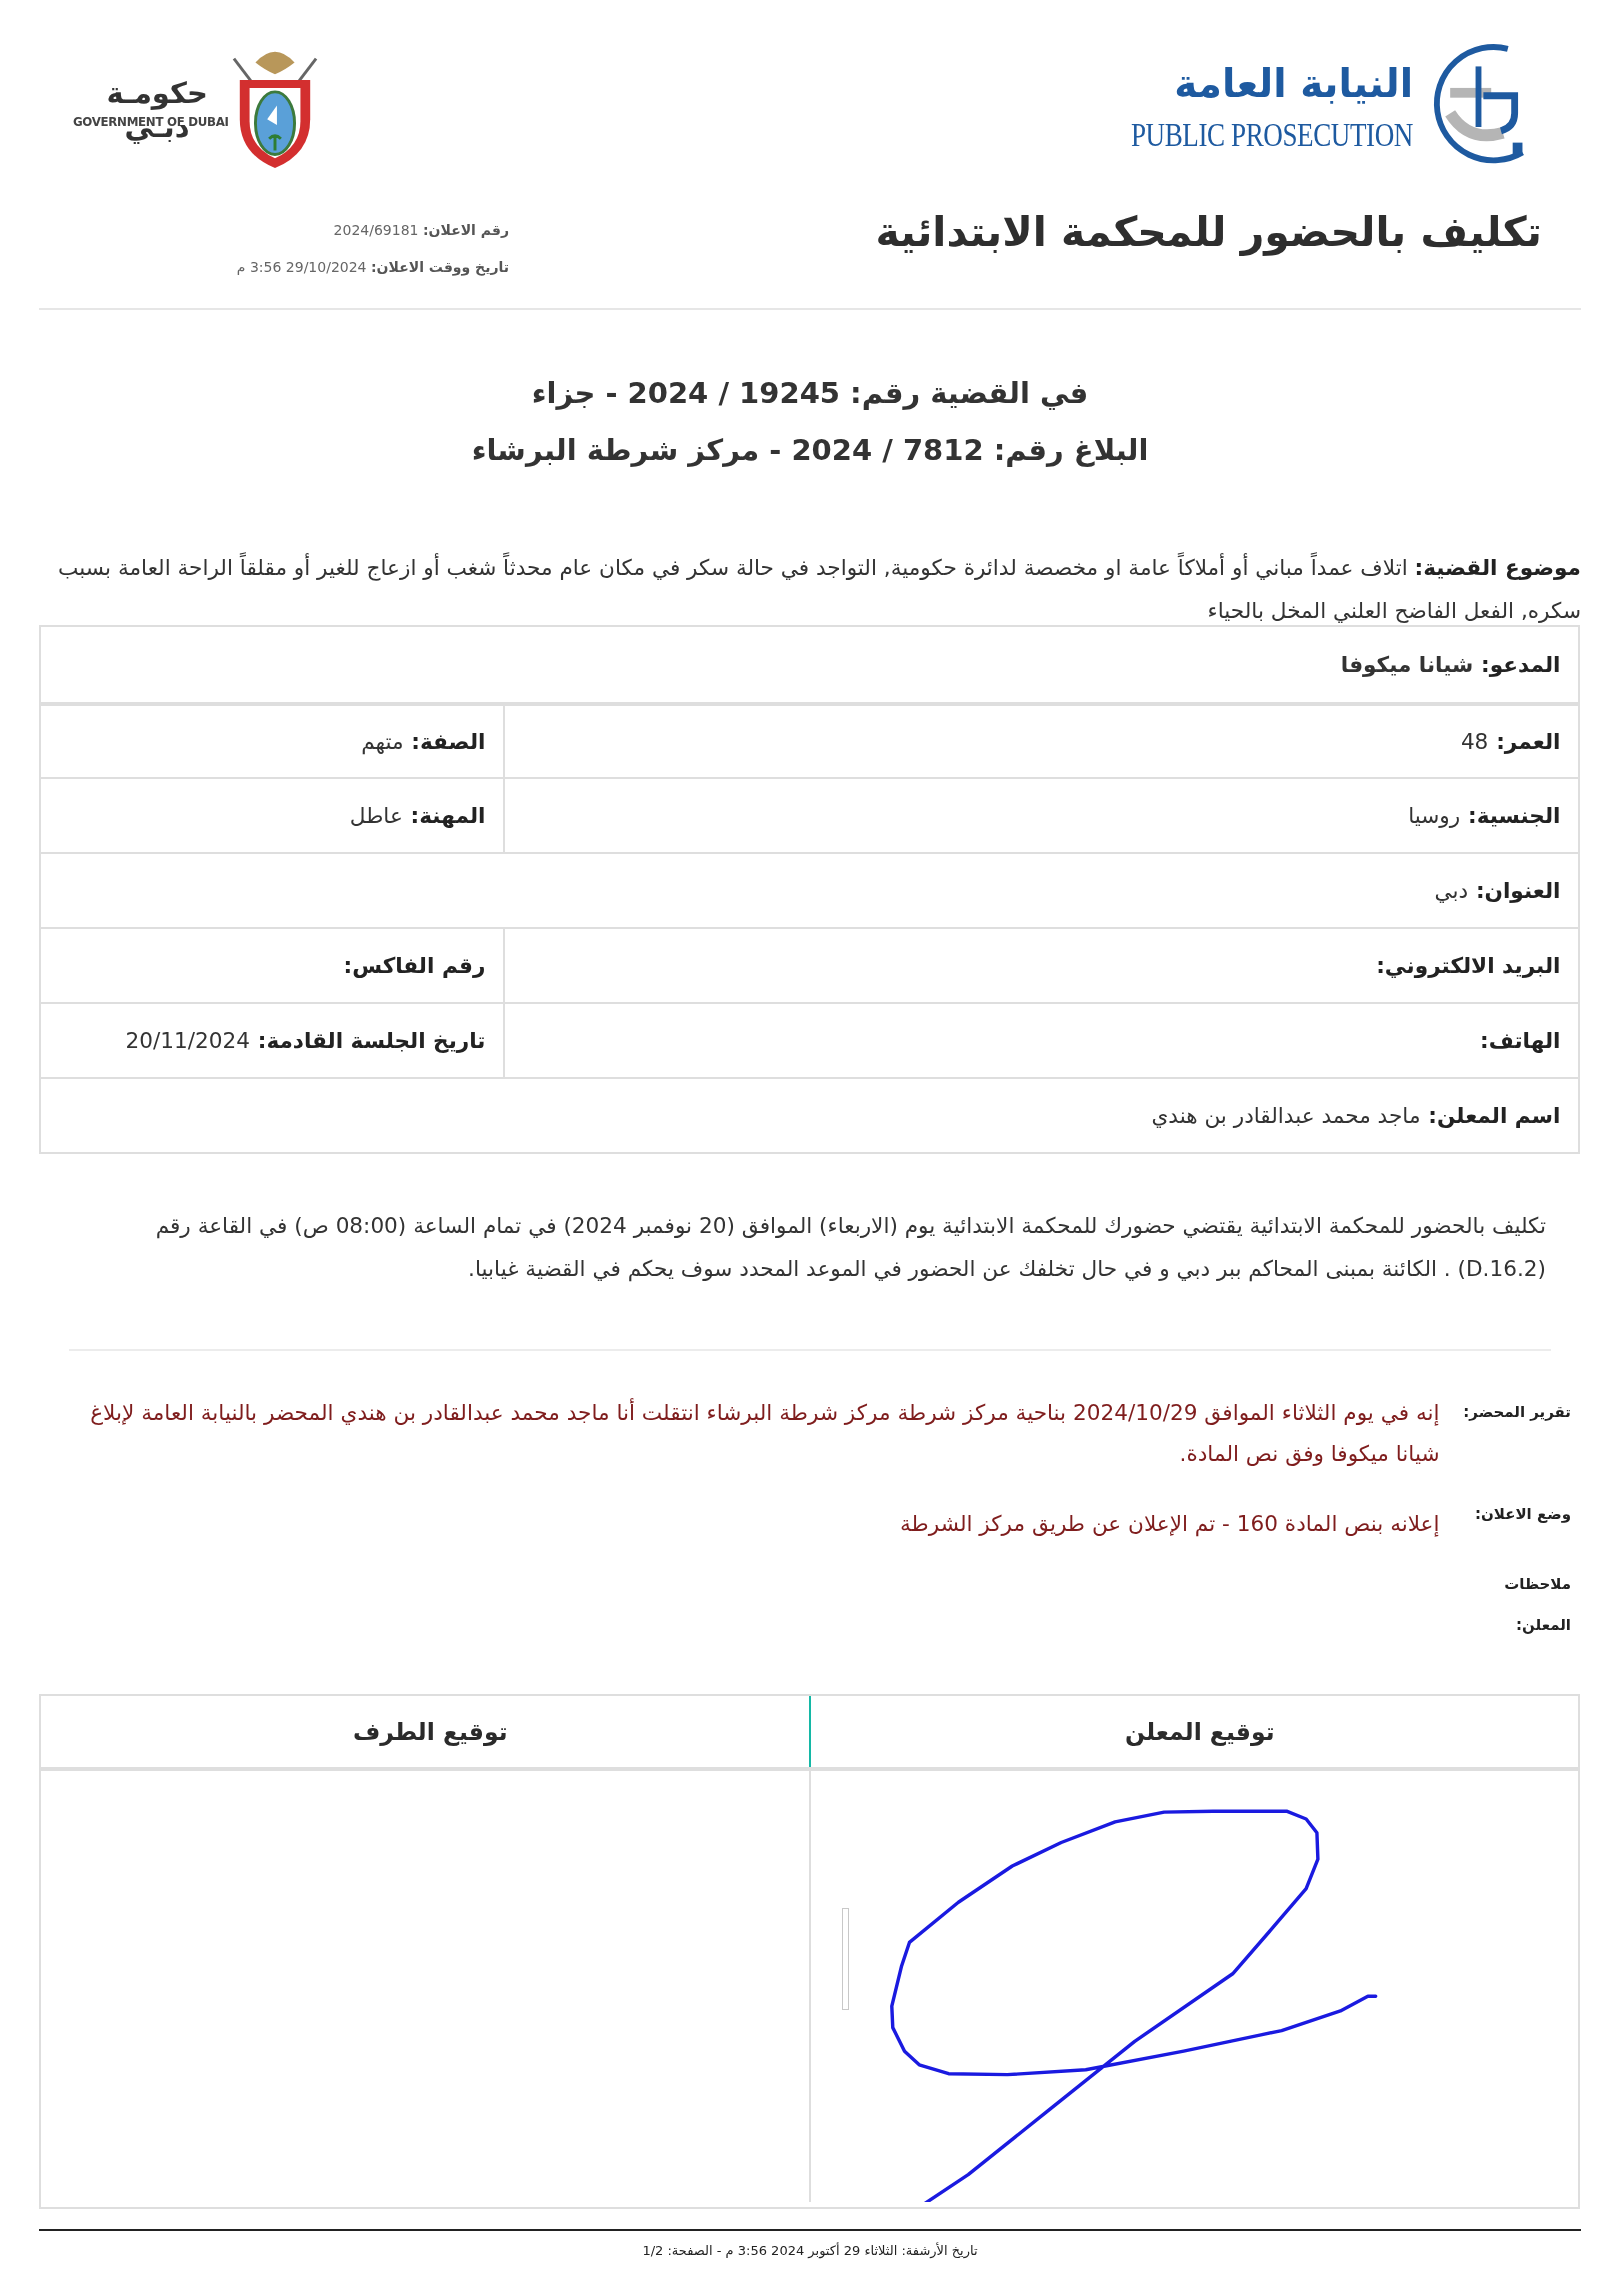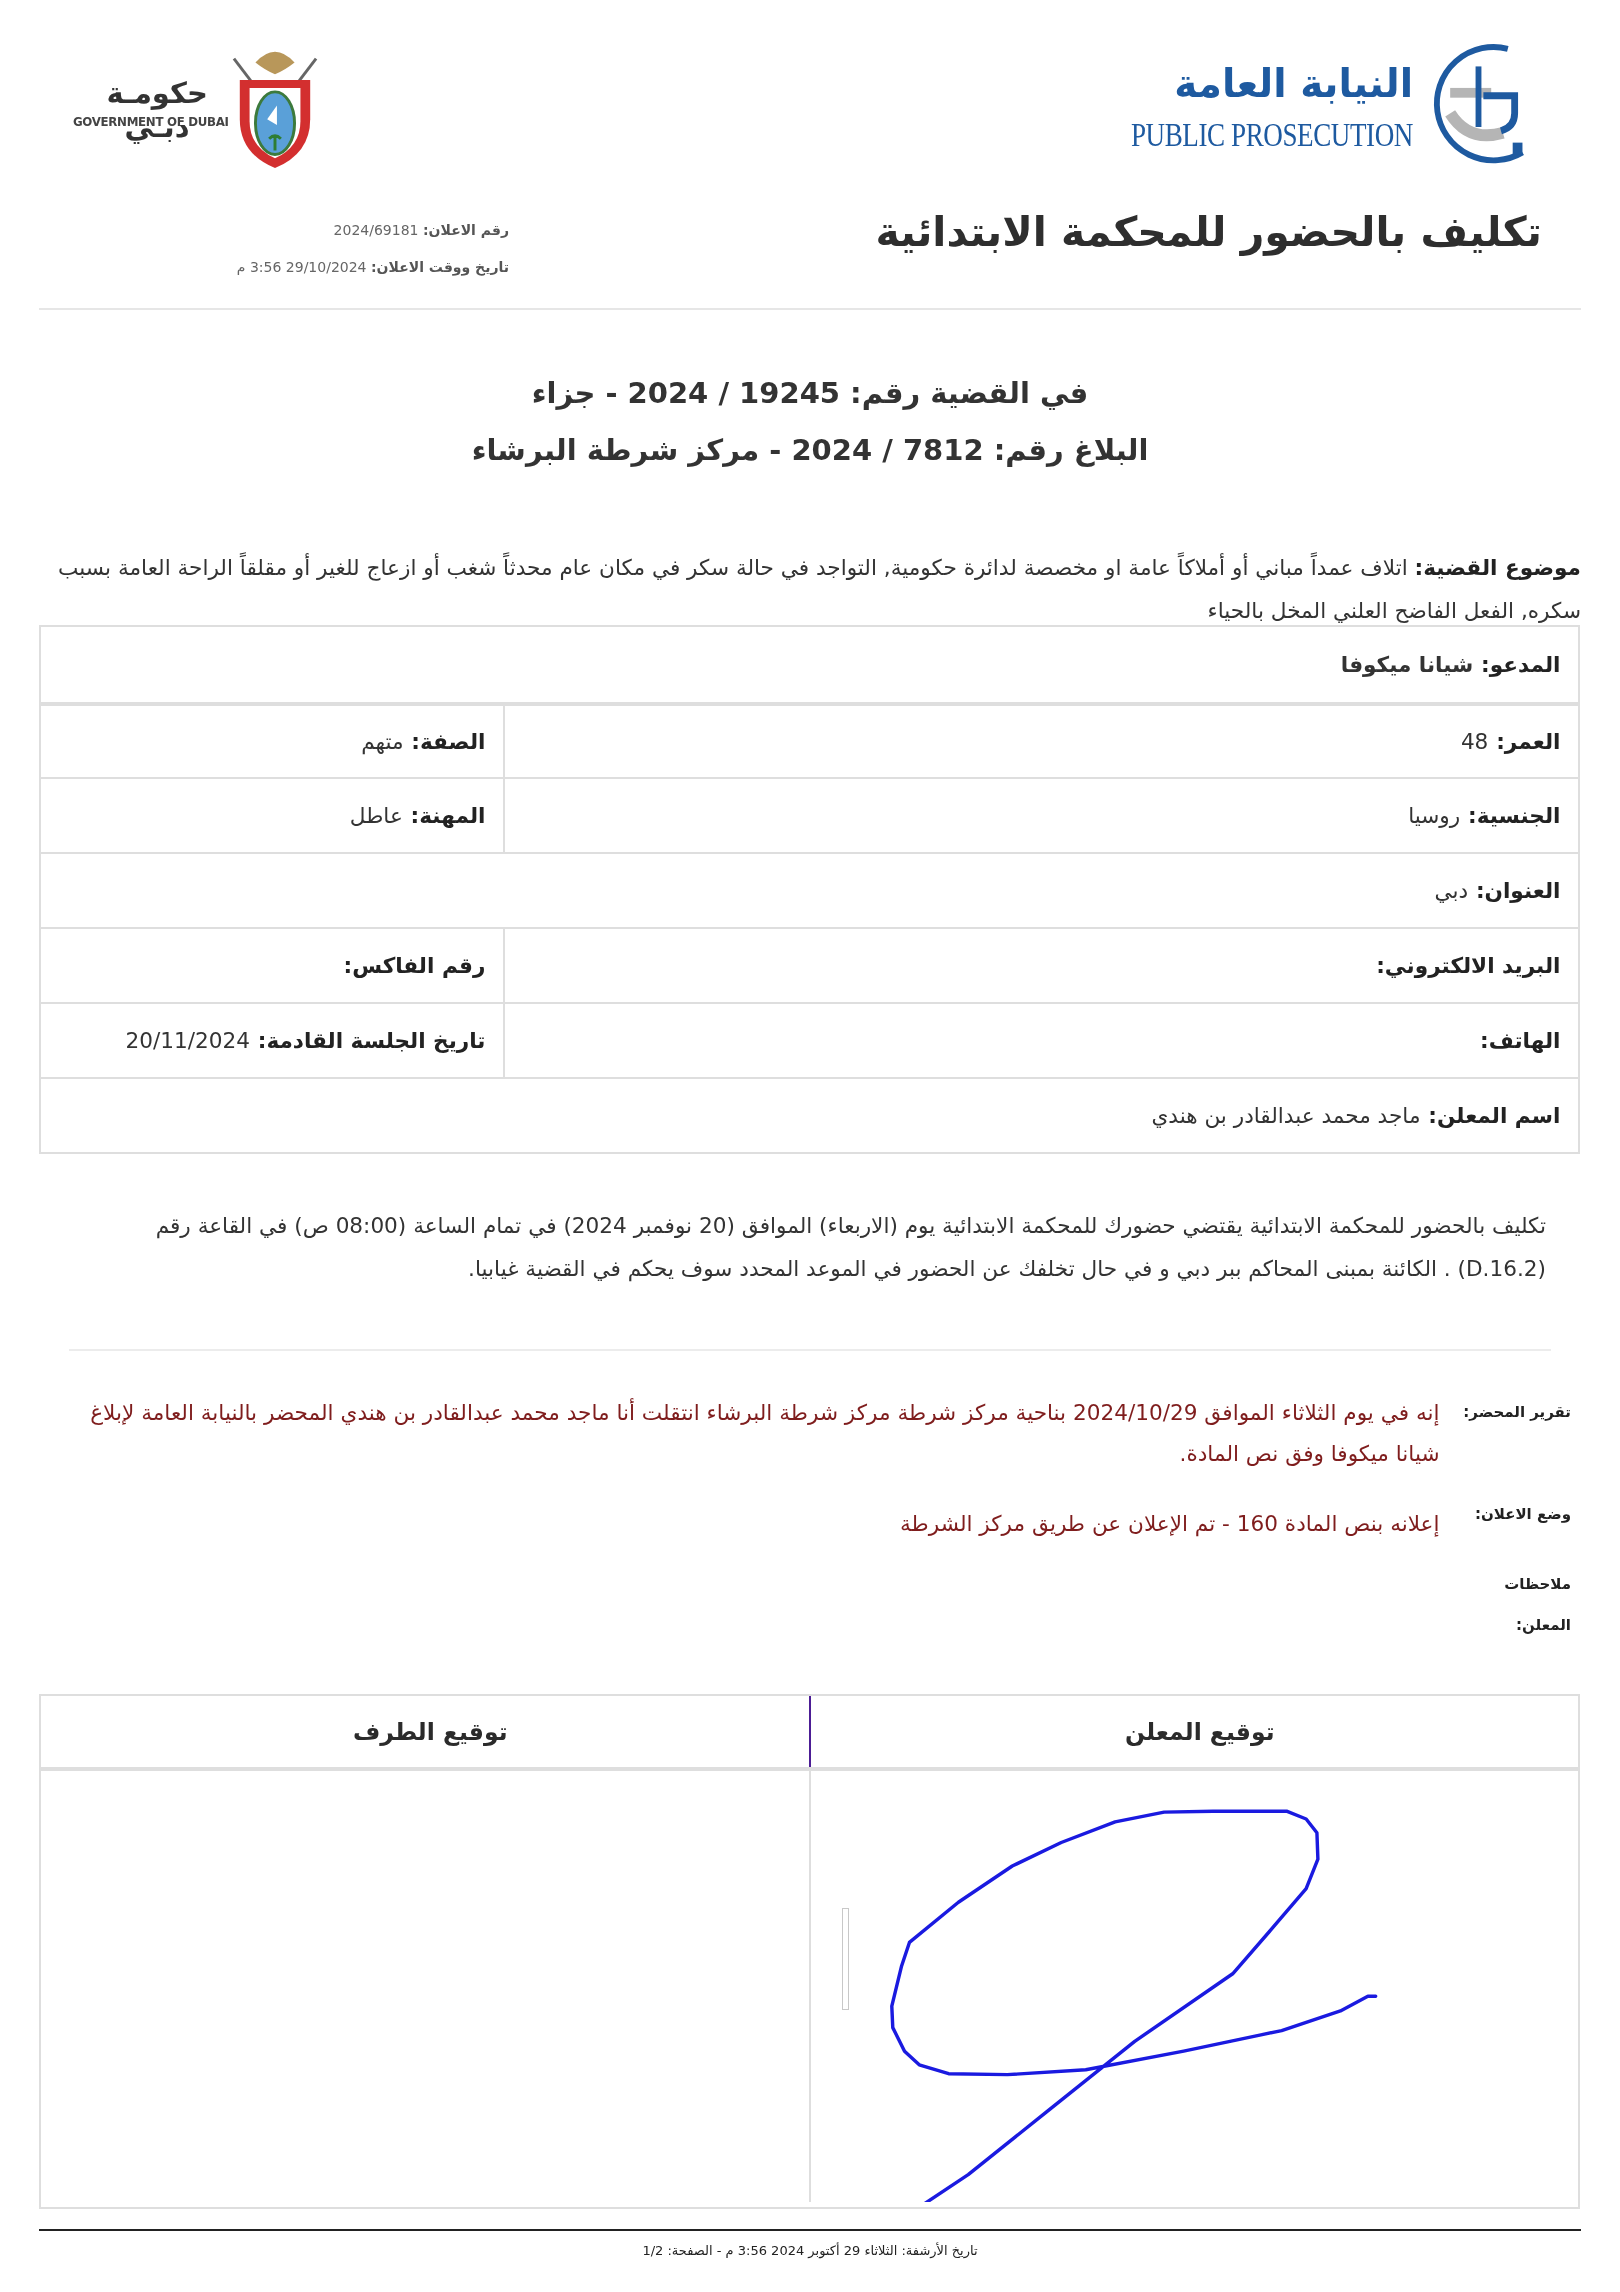--- a/index.html
+++ b/index.html
@@ -48,21 +48,21 @@
   
   .report { position: absolute; left: 88px; right: 49px; top: 1392px; direction: rtl; }
   .rep-row { display: flex; margin-bottom: 19.6px; }
   .rep-label { width: 108px; font-size: 15px; font-weight: bold; color: #222; line-height: 41px; text-align: right; }
   .rep-val { flex: 1; padding-right: 23.5px; font-size: 21.6px; line-height: 41px; color: #7f1d1d; }
 
   
   .sig-table { position: absolute; left: 39px; top: 1694px; width: 1541px; height: 515px; border: 2px solid #dedede; direction: rtl; }
   .sig-head { display: flex; height: 75px; border-bottom: 4.9px solid #dedede; }
   .sig-head div { flex: 1; display: flex; align-items: center; justify-content: center; font-size: 23.5px; font-weight: bold; color: #2b2b2b; padding-left: 11px; }
-  .sig-head div:first-child { border-left: 2px solid #4c1d95; }
+  .sig-head div:first-child { border-left: 2px solid #14b8a6; }
   .sig-body { display: flex; height: 431px; }
   .sig-body div { flex: 1; position: relative; }
   .sig-body div:first-child { border-left: 2px solid #dedede; }
   .sig-body svg { position: absolute; left: 0; top: 0; }
   .sig-marker { position: absolute; left: 31px; top: 137px; width: 7.8px; height: 102px; border: 1px solid #c8c8c8; }
 
   
   .footer-line { position: absolute; left: 39px; right: 39px; top: 2229px; height: 2px; background: #222; }
   .footer { position: absolute; left: 0; right: 0; top: 2243px; text-align: center; direction: rtl; font-size: 13px; color: #222; }
 </style>

